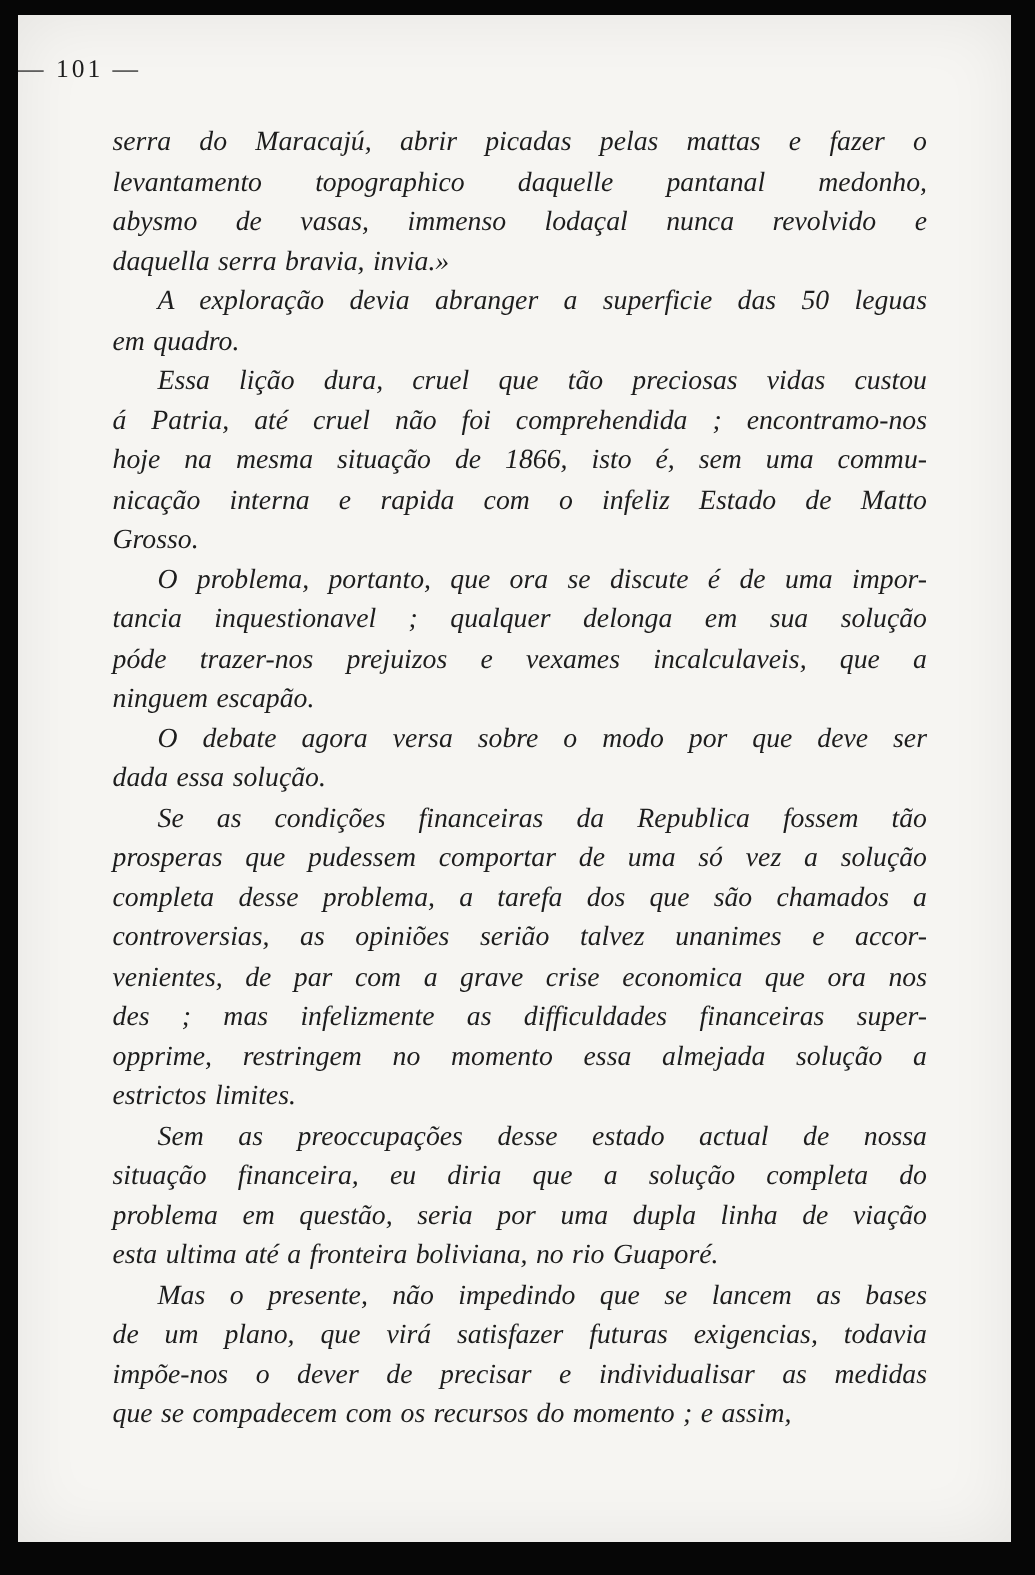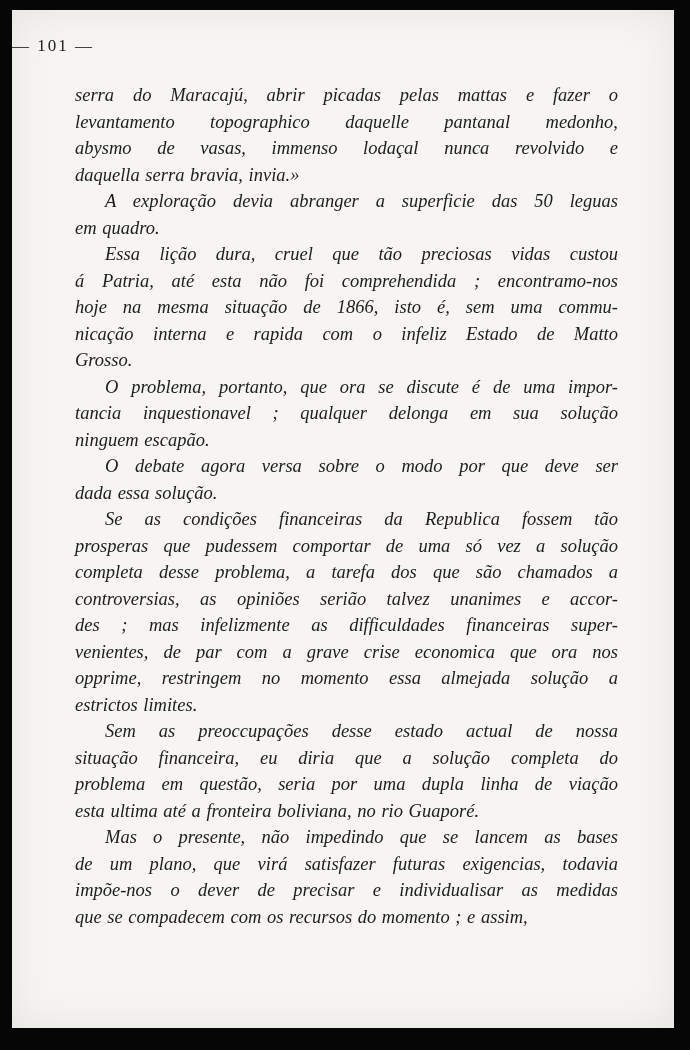--- a/index.html
+++ b/index.html
@@ -60,41 +60,42 @@
           <div class="line">levantamento topographico daquelle pantanal medonho,</div>
           <div class="line">abysmo de vasas, immenso lodaçal nunca revolvido e</div>
           <div class="line last">daquella serra bravia, invia.»</div>
         </div>
         <div class="paragraph">
           <div class="line indent">A exploração devia abranger a superficie das 50 leguas</div>
           <div class="line last">em quadro.</div>
         </div>
         <div class="paragraph">
           <div class="line indent">Essa lição dura, cruel que tão preciosas vidas custou</div>
-          <div class="line">á Patria, até esta não foi comprehendida ; encontramo-nos</div>
+          <div class="line">á Patria, até cruel não foi comprehendida ; encontramo-nos</div>
           <div class="line">hoje na mesma situação de 1866, isto é, sem uma commu-</div>
           <div class="line">nicação interna e rapida com o infeliz Estado de Matto</div>
           <div class="line last">Grosso.</div>
         </div>
         <div class="paragraph">
           <div class="line indent">O problema, portanto, que ora se discute é de uma impor-</div>
           <div class="line">tancia inquestionavel ; qualquer delonga em sua solução</div>
+          <div class="line">póde trazer-nos prejuizos e vexames incalculaveis, que a</div>
           <div class="line last">ninguem escapão.</div>
         </div>
         <div class="paragraph">
           <div class="line indent">O debate agora versa sobre o modo por que deve ser</div>
           <div class="line last">dada essa solução.</div>
         </div>
         <div class="paragraph">
           <div class="line indent">Se as condições financeiras da Republica fossem tão</div>
           <div class="line">prosperas que pudessem comportar de uma só vez a solução</div>
           <div class="line">completa desse problema, a tarefa dos que são chamados a</div>
           <div class="line">controversias, as opiniões serião talvez unanimes e accor-</div>
+          <div class="line">venientes, de par com a grave crise economica que ora nos</div>
           <div class="line">des ; mas infelizmente as difficuldades financeiras super-</div>
-          <div class="line">venientes, de par com a grave crise economica que ora nos</div>
           <div class="line">opprime, restringem no momento essa almejada solução a</div>
           <div class="line last">estrictos limites.</div>
         </div>
         <div class="paragraph">
           <div class="line indent">Sem as preoccupações desse estado actual de nossa</div>
           <div class="line">situação financeira, eu diria que a solução completa do</div>
           <div class="line">problema em questão, seria por uma dupla linha de viação</div>
           <div class="line last">esta ultima até a fronteira boliviana, no rio Guaporé.</div>
         </div>
         <div class="paragraph">

